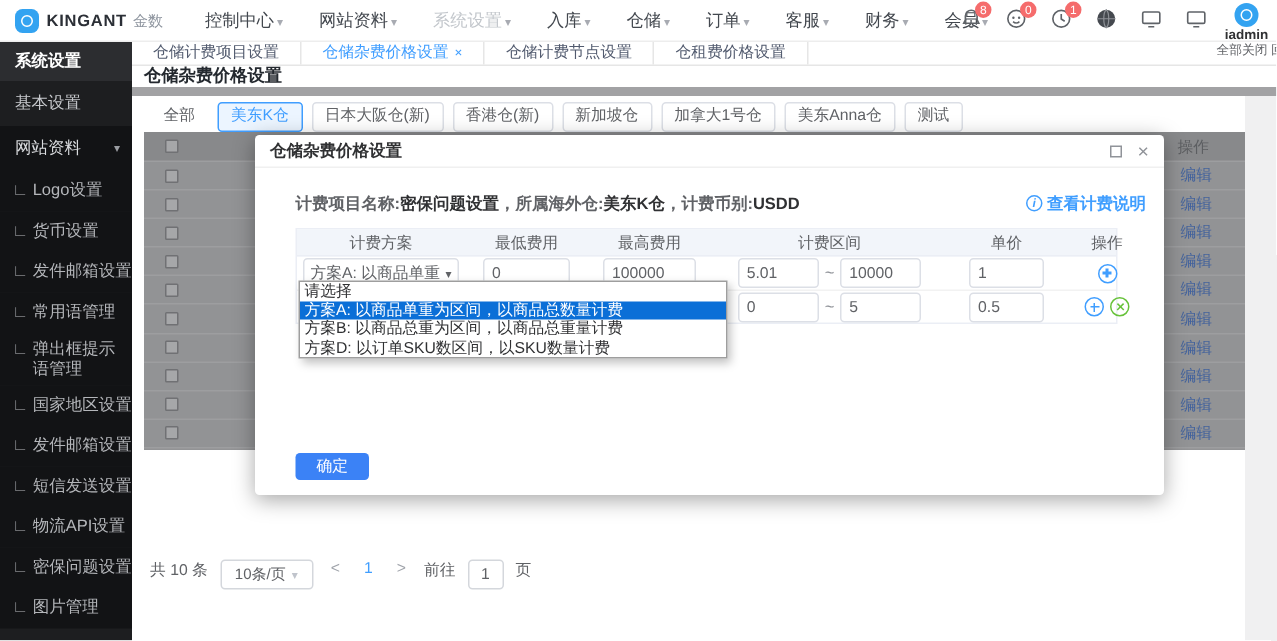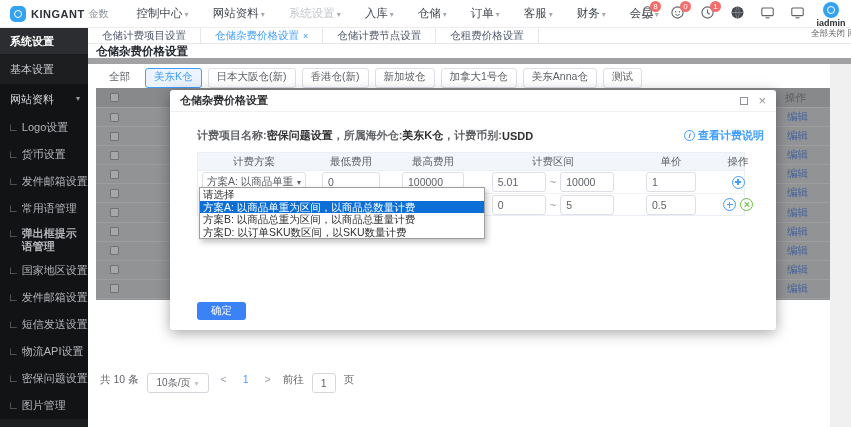--- a/index.html
+++ b/index.html
@@ -29,21 +29,21 @@
 
   
   .sidebar { position:absolute; left:0; top:28px; width:88px; bottom:0; background:#1d1e20; z-index:5; }
   .sb-title { height:26px; line-height:26px; padding-left:10px; background:#2c2d30; color:#fff; font-weight:bold; }
   .sb-item { height:30px; line-height:30px; padding-left:10px; color:#c6c8cc; cursor:pointer; }
   .sb-group { height:30px; line-height:30px; padding-left:10px; background:#121315; color:#d9dbde; cursor:pointer; position:relative; }
   .sb-group .caret { position:absolute; right:8px; font-size:8px; color:#9a9da2; }
   .sb-sub { min-height:27px; line-height:27px; padding-left:8px; background:#121315; color:#b4b6ba; cursor:pointer; display:flex; }
   .sb-sub .sb-pre { color:#84868a; margin-right:3px; }
   .sb-sub.two { line-height:13px; padding-top:5px; padding-bottom:4px; }
-  .sb-sub.two .lbl { width:64px;font-weight:bold; }
+  .sb-sub.two .lbl { width:64px; }
 
   
   .main { position:absolute; left:88px; top:28px; right:0; bottom:0; background:#fff; }
   .tabs { height:16px; border-bottom:1px solid #e6e6e6; display:flex; }
   .tab { padding:0 14px; line-height:15px; font-size:10.5px; color:#515a6e; border-right:1px solid #e6e6e6; cursor:pointer; white-space:nowrap; }
   .tab.active { color:#409eff; }
   .tab .x { margin-left:4px; font-size:9px; }
   .ptitle { height:14px; line-height:14px; padding-left:8px; font-size:11.5px; font-weight:bold; color:#24292f; }
   .band { height:6px; background:#a2a2a4; }
   .filters { height:24px; padding:4px 0 0 12px; display:flex; gap:6px; }

